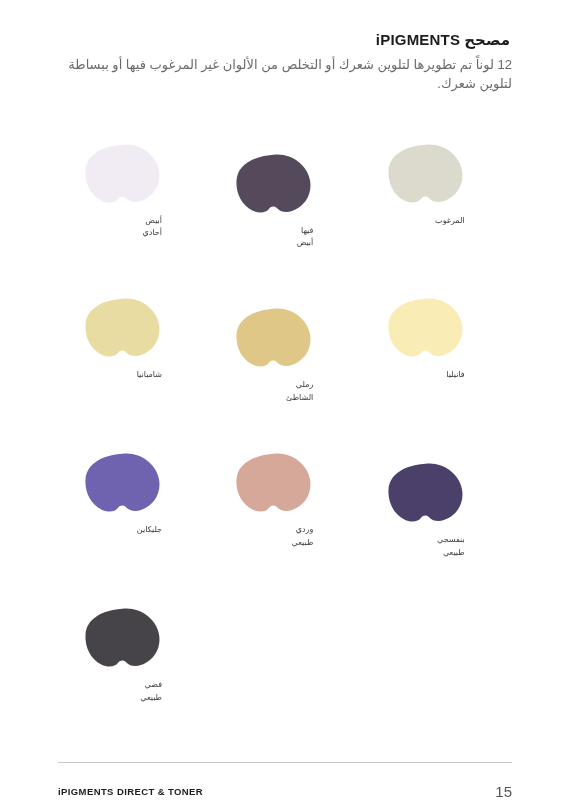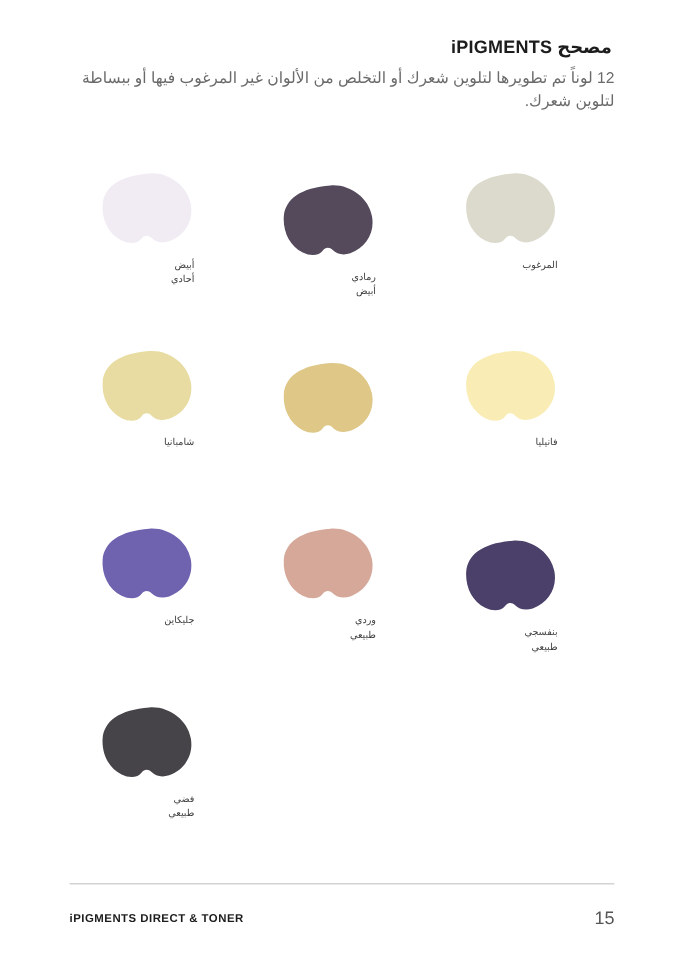--- a/index.html
+++ b/index.html
@@ -109,21 +109,20 @@
     border: 0;
     border-top: 1px solid #c9c9c9;
     height: 0;
     margin: 0 0 20px 0;
   }
   .footer {
     direction: ltr;
     display: flex;
     align-items: center;
     justify-content: space-between;
-    padding-bottom: 26px;
   }
   .footer-left {
     font-size: 9.5px;
     font-weight: bold;
     letter-spacing: 0.4px;
     color: #1c1c1c;
   }
   .footer-page {
     font-size: 15px;
     color: #555555;
@@ -153,21 +152,21 @@
           <div class="label-line">أحادي</div>
         </div>
       </div>
       <div class="cell offset-down">
         <div class="blob-wrap">
           <svg viewBox="0 0 80 64" xmlns="http://www.w3.org/2000/svg" aria-hidden="true">
             <path d="M 41.5 1.6 C 58.5 0.4 74.2 12.5 77.1 27.8 C 79.9 42.2 72.0 55.3 58.5 59.9 C 52.4 62.0 46.7 60.6 43.4 57.2 C 40.6 54.3 37.0 54.6 34.9 57.6 C 31.6 62.2 24.3 62.6 17.6 59.3 C 6.3 53.7 0.4 41.0 1.3 28.3 C 2.4 13.3 16.0 3.4 41.5 1.6 Z" fill="#544A5C"></path>
           </svg>
         </div>
         <div class="labels">
-          <div class="label-line">رمادي</div>
+          <div class="label-line">فيها</div>
           <div class="label-line">أبيض</div>
         </div>
       </div>
       <div class="cell">
         <div class="blob-wrap">
           <svg viewBox="0 0 80 64" xmlns="http://www.w3.org/2000/svg" aria-hidden="true">
             <path d="M 41.5 1.6 C 58.5 0.4 74.2 12.5 77.1 27.8 C 79.9 42.2 72.0 55.3 58.5 59.9 C 52.4 62.0 46.7 60.6 43.4 57.2 C 40.6 54.3 37.0 54.6 34.9 57.6 C 31.6 62.2 24.3 62.6 17.6 59.3 C 6.3 53.7 0.4 41.0 1.3 28.3 C 2.4 13.3 16.0 3.4 41.5 1.6 Z" fill="#DCDACD"></path>
           </svg>
         </div>
         <div class="labels">
@@ -182,20 +181,24 @@
         </div>
         <div class="labels">
           <div class="label-line">شامبانيا</div>
         </div>
       </div>
       <div class="cell offset-down">
         <div class="blob-wrap">
           <svg viewBox="0 0 80 64" xmlns="http://www.w3.org/2000/svg" aria-hidden="true">
             <path d="M 41.5 1.6 C 58.5 0.4 74.2 12.5 77.1 27.8 C 79.9 42.2 72.0 55.3 58.5 59.9 C 52.4 62.0 46.7 60.6 43.4 57.2 C 40.6 54.3 37.0 54.6 34.9 57.6 C 31.6 62.2 24.3 62.6 17.6 59.3 C 6.3 53.7 0.4 41.0 1.3 28.3 C 2.4 13.3 16.0 3.4 41.5 1.6 Z" fill="#DEC787"></path>
           </svg>
+        </div>
+        <div class="labels">
+          <div class="label-line">رملي</div>
+          <div class="label-line">الشاطئ</div>
         </div>
       </div>
       <div class="cell">
         <div class="blob-wrap">
           <svg viewBox="0 0 80 64" xmlns="http://www.w3.org/2000/svg" aria-hidden="true">
             <path d="M 41.5 1.6 C 58.5 0.4 74.2 12.5 77.1 27.8 C 79.9 42.2 72.0 55.3 58.5 59.9 C 52.4 62.0 46.7 60.6 43.4 57.2 C 40.6 54.3 37.0 54.6 34.9 57.6 C 31.6 62.2 24.3 62.6 17.6 59.3 C 6.3 53.7 0.4 41.0 1.3 28.3 C 2.4 13.3 16.0 3.4 41.5 1.6 Z" fill="#F9EDB5"></path>
           </svg>
         </div>
         <div class="labels">
           <div class="label-line">فانيليا</div>

